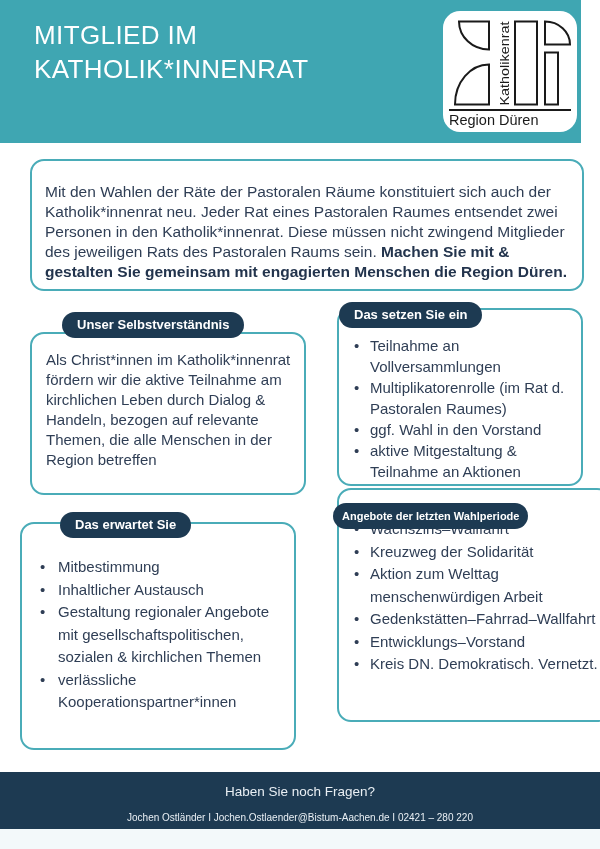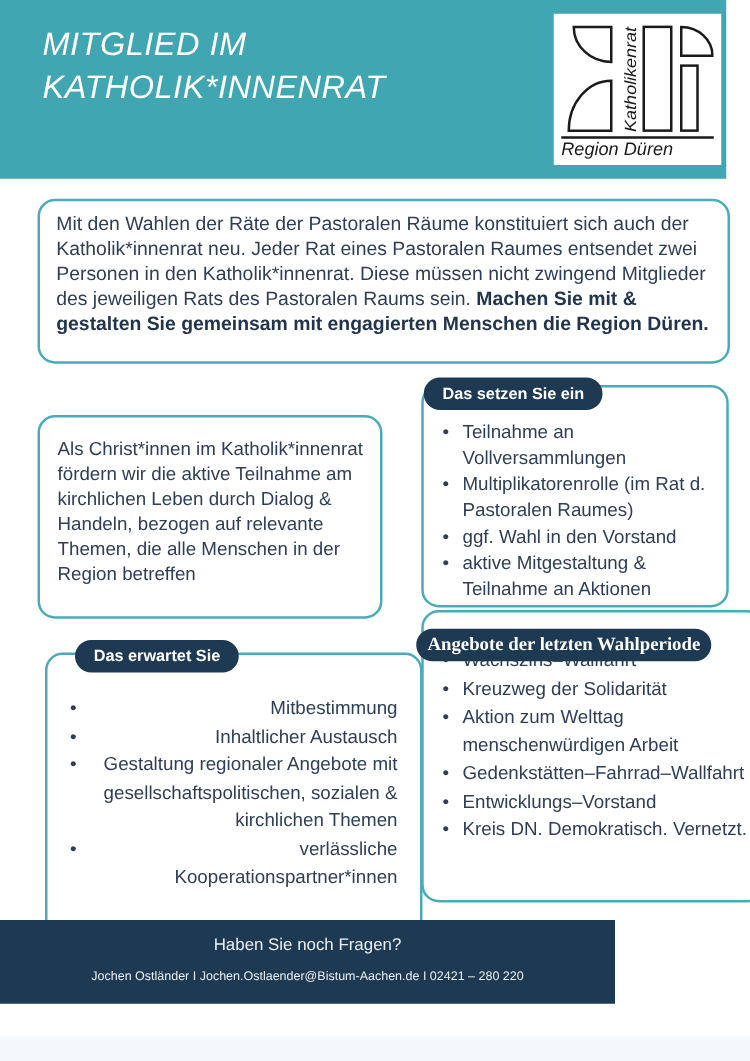--- a/index.html
+++ b/index.html
@@ -2,54 +2,54 @@
 <html><head>
 <meta charset="utf-8">
 <style>
   html,body{margin:0;padding:0;background:#e9e9e9;}
   .page{
     position:relative;width:600px;height:849px;background:#ffffff;overflow:hidden;
     font-family:"Liberation Sans","DejaVu Sans",sans-serif;color:#2f3e55;
     margin:0 auto;
   }
   
-  .header{position:absolute;left:0;top:0;width:581px;height:143px;background:#3fa6b2;font-style:italic;}
+  .header{position:absolute;left:0;top:0;width:581px;height:143px;background:#3fa6b2;}
   .title{position:absolute;left:34px;top:18px;color:#ffffff;font-size:26px;line-height:34px;
          font-weight:500;letter-spacing:0.4px;}
   .logo-card{position:absolute;left:443px;top:11px;width:134px;height:121px;background:#ffffff;
-             box-sizing:border-box;padding:5px 6px 3px 6px;display:flex;flex-direction:column;}
+             box-sizing:border-box;padding:5px 6px 3px 6px;display:flex;flex-direction:column;border-radius:17px;}
   .logo-art{flex:1 1 auto;}
   .logo-caption{border-top:2px solid #1a1a1a;font-size:14.5px;color:#1a1a1a;padding-top:1px;
                 line-height:17px;}
   
   .intro-box{position:absolute;left:30px;top:159px;width:554px;height:132px;box-sizing:border-box;
              border:2px solid #4aacb8;border-radius:14px;background:#fff;
-             padding:9px 13px;font-size:15.5px;line-height:20px;}
+             padding:21px 13px;font-size:15.5px;line-height:20px;}
   .intro-box strong{font-weight:bold;color:#23344d;}
   
   .badge{position:absolute;z-index:2;background:#1d3a52;color:#ffffff;font-weight:bold;
          font-size:13px;line-height:26px;height:26px;padding:0 15px;border-radius:15px;
          white-space:nowrap;}
-  .badge.wide{font-size:15px;padding:0 9px;font-family:Liberation Serif, serif;}
+  .badge.wide{font-size:11px;padding:0 9px;}
   .tbox{position:absolute;box-sizing:border-box;border:2px solid #4aacb8;border-radius:14px;
         background:#fff;overflow:hidden;}
   #box1{left:30px;top:332px;width:276px;height:163px;padding:16px 12px 0 14px;
         font-size:15px;line-height:20px;}
   #box2{left:337px;top:308px;width:246px;height:178px;}
-  #box3{left:36px;top:522px;width:302px;height:228px;text-align:right;}
+  #box3{left:20px;top:522px;width:276px;height:228px;}
   #box4{left:337px;top:488px;width:274px;height:234px;}
   .tbox ul{margin:0;list-style:none;}
   #box2 ul{padding:25px 4px 0 15px;font-size:15px;line-height:21px;}
   #box3 ul{padding:32px 18px 0 18px;font-size:15px;line-height:22.5px;}
   #box4 ul{padding:28px 4px 0 15px;font-size:15px;line-height:22.5px;}
   .tbox li{position:relative;padding-left:16px;}
   #box3 li{padding-left:18px;}
   .tbox li::before{content:"\2022";position:absolute;left:0;top:0;}
   
-  .footer{position:absolute;left:0;top:736px;width:492px;height:67px;background:#1d3a52;
+  .footer{position:absolute;left:0;top:772px;width:600px;height:67px;background:#1d3a52;
           color:#e9eff4;text-align:center;box-sizing:border-box;padding-top:11px;}
   .footer-q{font-size:13.5px;line-height:18px;}
   .footer-c{font-size:10px;line-height:18px;margin-top:8px;}
   .bottom-strip{position:absolute;left:0;top:829px;width:600px;height:20px;background:#f3f9fa;}
   .logo-art text{font-family:"Liberation Sans","DejaVu Sans",sans-serif;}
 </style>
 </head>
 <body>
 
 <div class="page">
@@ -71,20 +71,21 @@
         <text transform="translate(60,87) rotate(-90)" font-size="13" fill="#1a1a1a" textLength="84" lengthAdjust="spacingAndGlyphs">Katholikenrat</text>
       </svg>
       <div class="logo-caption">Region Düren</div>
     </div>
   </div>
 
   <div class="intro-box">
     <span>Mit den Wahlen der Räte der Pastoralen Räume konstituiert sich auch der Katholik*innenrat neu. Jeder Rat eines Pastoralen Raumes entsendet zwei Personen in den Katholik*innenrat. Diese müssen nicht zwingend Mitglieder des jeweiligen Rats des Pastoralen Raums sein. </span><strong>Machen Sie mit &amp; gestalten Sie gemeinsam mit engagierten Menschen die Region Düren.</strong>
   </div>
 
+  <div class="badge" style="left:62px;top:312px;">Unser Selbstverständnis</div>
   <div class="tbox" id="box1">
     <span>Als Christ*innen im Katholik*innenrat fördern wir die aktive Teilnahme am kirchlichen Leben durch Dialog &amp; Handeln, bezogen auf relevante Themen, die alle Menschen in der Region betreffen</span>
   </div>
 
   <div class="badge" style="left:339px;top:302px;">Das setzen Sie ein</div>
   <div class="tbox" id="box2">
     <ul>
         <li>Teilnahme an Vollversammlungen</li>
         <li>Multiplikatorenrolle (im Rat d. Pastoralen Raumes)</li>
         <li>ggf. Wahl in den Vorstand</li>

